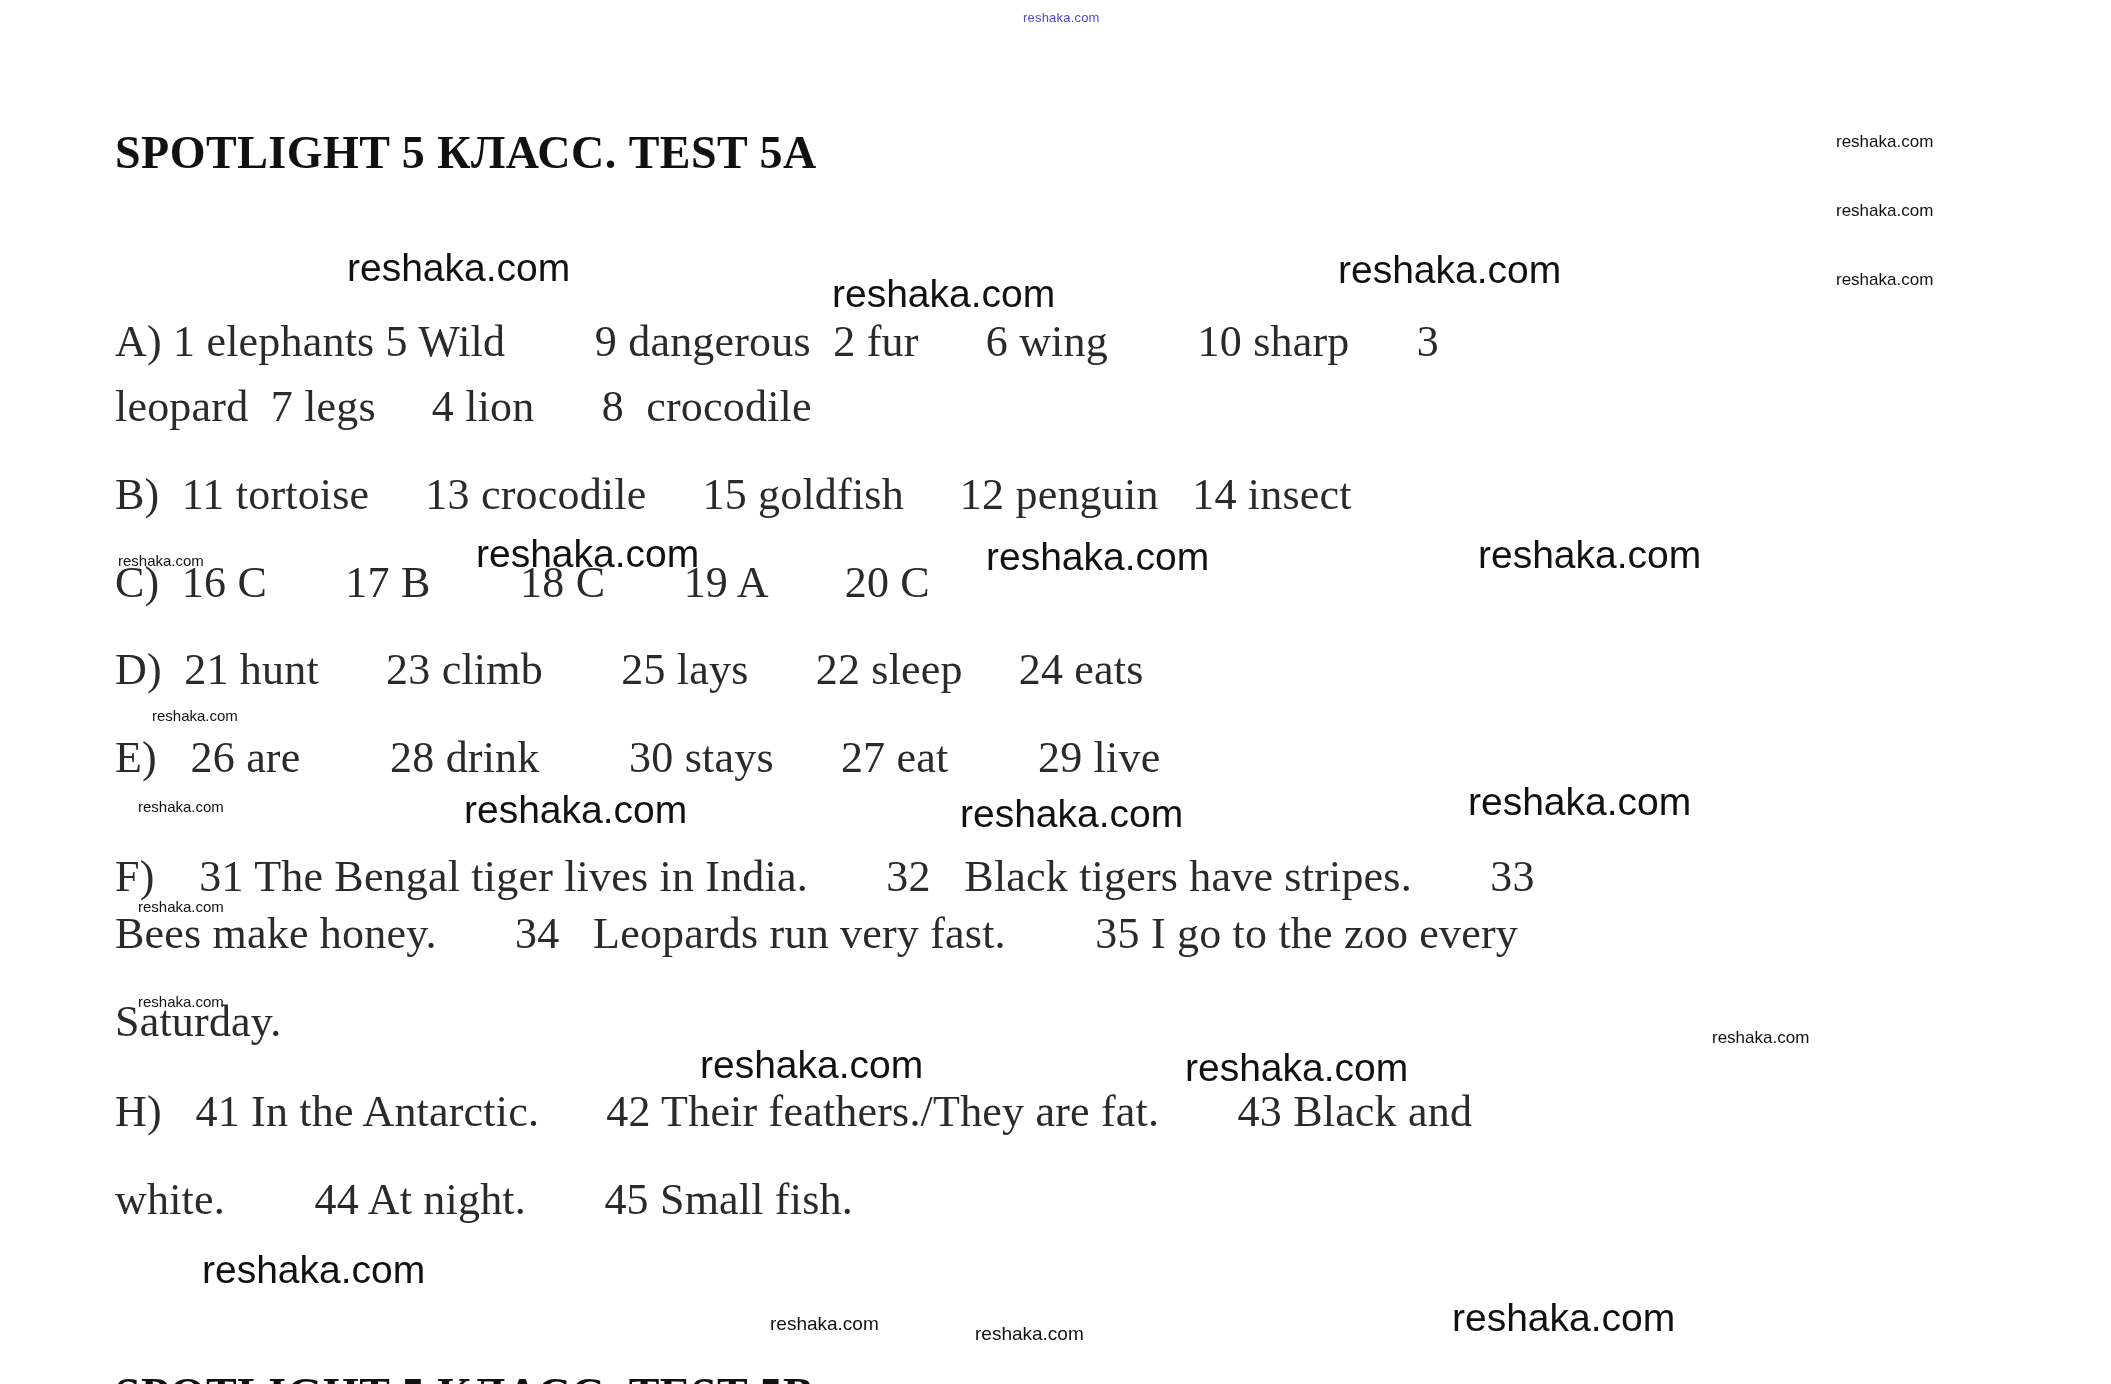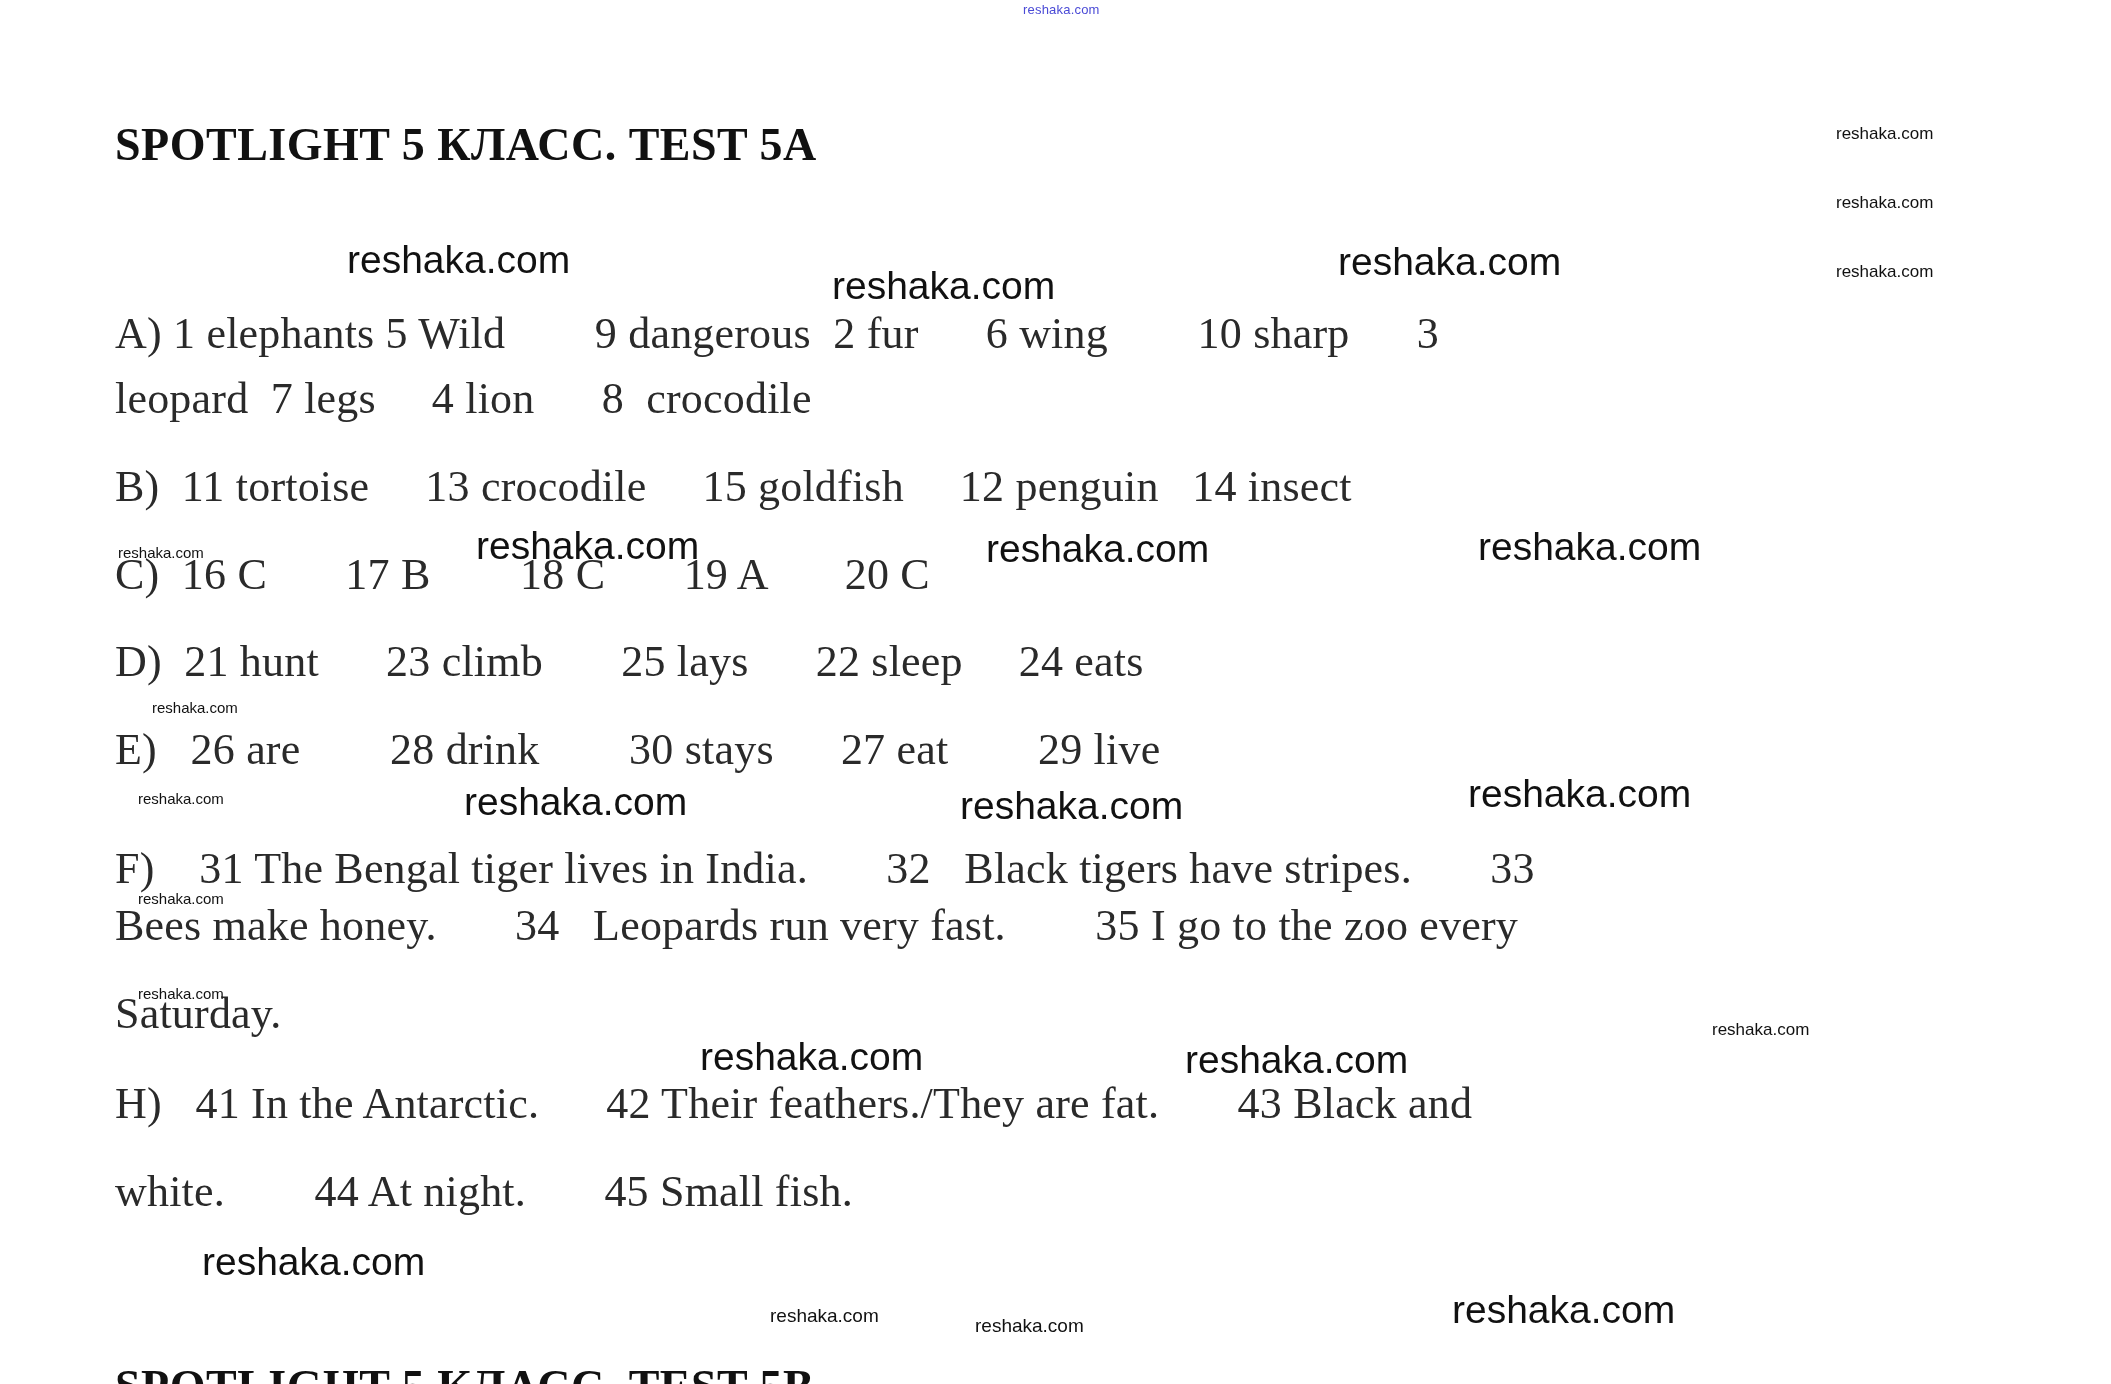--- a/index.html
+++ b/index.html
@@ -11,21 +11,21 @@
     width: 2111px;
     height: 1384px;
     position: relative;
     overflow: hidden;
     font-family: "Liberation Serif", serif;
     color: #1a1a1a;
   }
 
   .page {
     position: absolute;
-    left: 0; top: 0;
+    left: 0; top: 8px;
     width: 2111px;
     height: 1212px;
     border-radius: 28px;
   }
 
   
   .top-wm {
     position: absolute;
     left: 1023px;
     top: 2px;

